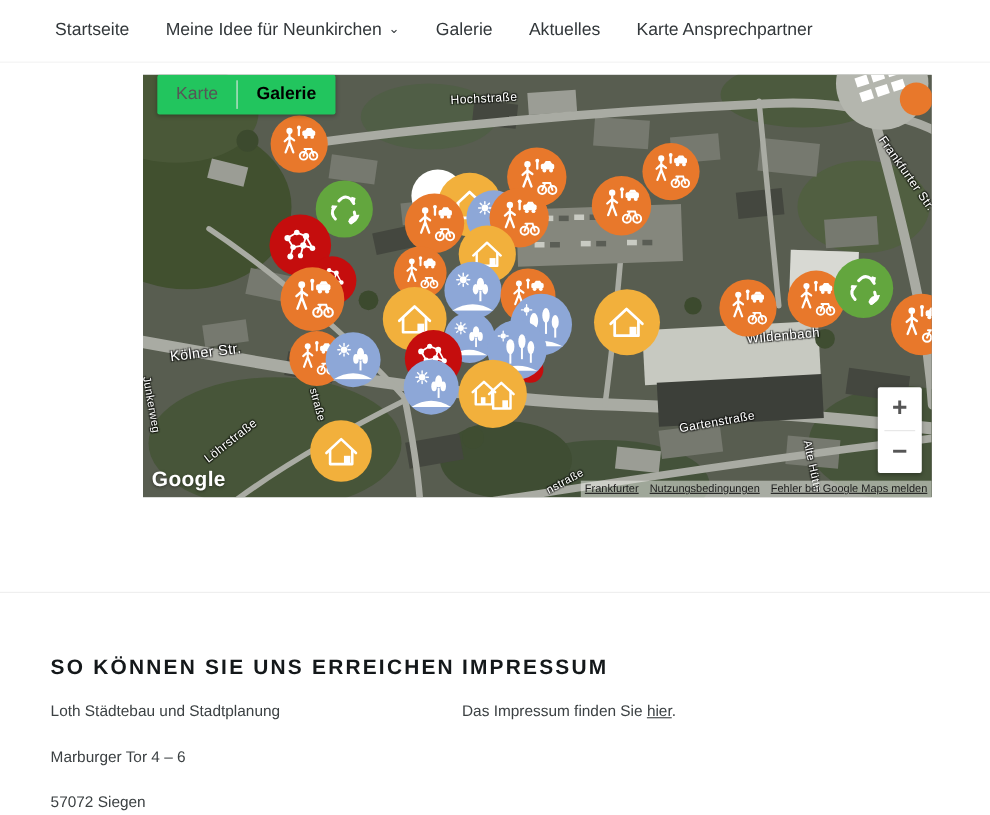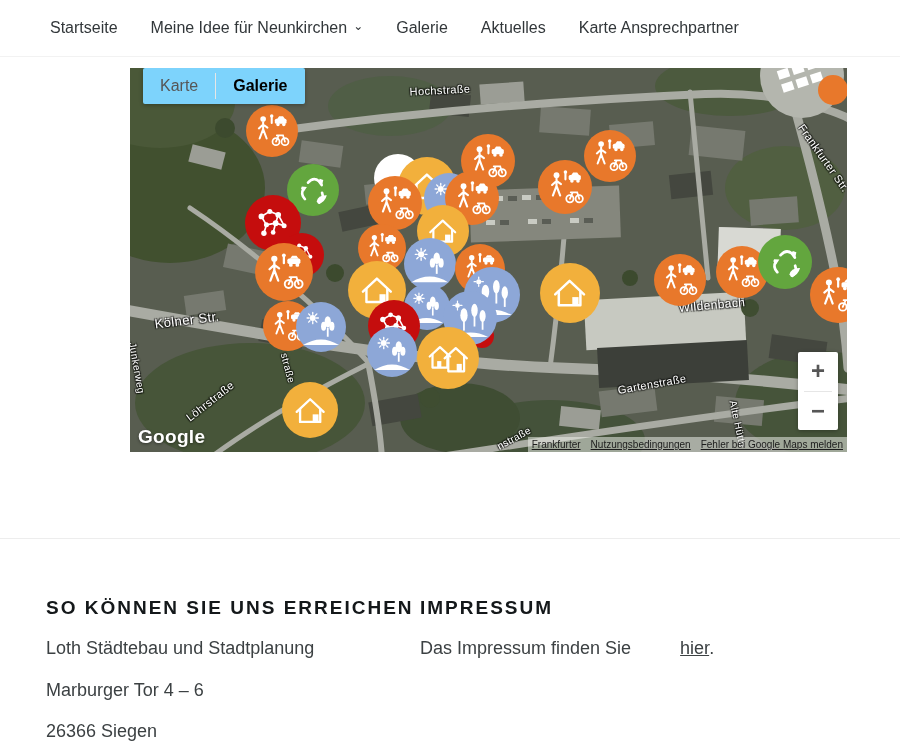--- a/index.html
+++ b/index.html
@@ -23,21 +23,21 @@
       letter-spacing:.4px; font-weight:500;
       text-shadow:-1px -1px 1px rgba(0,0,0,.6), 1px -1px 1px rgba(0,0,0,.6),
                   -1px 1px 1px rgba(0,0,0,.6), 1px 1px 1px rgba(0,0,0,.6); }
 
   .marker { position:absolute; border-radius:50%; display:flex; align-items:center;
             justify-content:center; cursor:pointer; }
   .marker svg { width:72%; height:72%; display:block; }
 
   
   .maptype { position:absolute; left:13px; top:0; height:36px; display:flex;
-             background:#7dd3fc; border-radius:2px; box-shadow:0 1px 4px rgba(0,0,0,.3);
+             background:#22c55e; border-radius:2px; box-shadow:0 1px 4px rgba(0,0,0,.3);
              align-items:stretch; z-index:30; }
   .maptype-btn { display:flex; align-items:center; padding:0 17px; font-size:16px; cursor:pointer; }
   .maptype-btn.inactive { color:#565656; }
   .maptype-btn.active { color:#000; font-weight:bold; }
   .maptype-divider { width:1px; background:#e6e6e6; margin:5px 0; }
 
   
   .zoomctl { position:absolute; right:9px; top:284px; width:40px; height:78px;
              background:#fff; border-radius:2px; box-shadow:0 1px 4px rgba(0,0,0,.3);
              display:flex; flex-direction:column; z-index:30; }
@@ -51,22 +51,22 @@
            text-shadow:0 1px 3px rgba(0,0,0,.45); cursor:pointer; }
   .attrib { position:absolute; right:0; bottom:0; display:flex; gap:10px; z-index:30;
             padding:2px 4px; background:rgba(235,237,232,.55); align-items:center; }
   .attrib a { font-size:10px; color:#1c1c1c; text-decoration:underline; white-space:nowrap; cursor:pointer; }
 
   
   .footer-sep { position:absolute; left:0; top:538px; width:900px; height:1px; background:#ededed; }
   .footer { position:absolute; left:0; top:539px; width:900px; height:202px; background:#fff; }
   .f-heading { position:absolute; font-size:19px; font-weight:bold; color:#14181a;
                letter-spacing:2px; white-space:nowrap; }
-  .f-text { position:absolute; font-size:18px; color:#3c4143; white-space:nowrap; }
-  .f-text a { color:#3c4143; text-decoration:underline; cursor:pointer;margin-left:44px; }
+  .f-text { position:absolute; font-size:14px; color:#3c4143; white-space:nowrap; }
+  .f-text a { color:#3c4143; text-decoration:underline; cursor:pointer; }
 
   .svgdefs { position:absolute; width:0; height:0; overflow:hidden; }
 </style>
 </head>
 <body>
 
 <svg class="svgdefs" aria-hidden="true">
   <defs>
     <symbol id="sym-mobility" viewBox="0 0 48 48">
       <g fill="none" stroke="#fff" stroke-width="2.6" stroke-linecap="round">
@@ -460,19 +460,19 @@
       <a>Nutzungsbedingungen</a>
       <a>Fehler bei Google Maps melden</a>
     </div>
 </div>
 
 <div class="footer-sep"></div>
 <footer class="footer">
   <h4 class="f-heading" style="left:46px; top:58px;">SO KÖNNEN SIE UNS ERREICHEN</h4>
   <p class="f-text" style="left:46px; top:99px;">Loth Städtebau und Stadtplanung</p>
   <p class="f-text" style="left:46px; top:141px;">Marburger Tor 4 – 6</p>
-  <p class="f-text" style="left:46px; top:182px;">26366 Siegen</p>
+  <p class="f-text" style="left:46px; top:182px;">57072 Siegen</p>
 
   <h4 class="f-heading" style="left:420px; top:58px;">IMPRESSUM</h4>
   <p class="f-text" style="left:420px; top:99px;">
     <span>Das Impressum finden Sie </span><a>hier</a><span>.</span>
   </p>
 </footer>
 
 </body></html>

